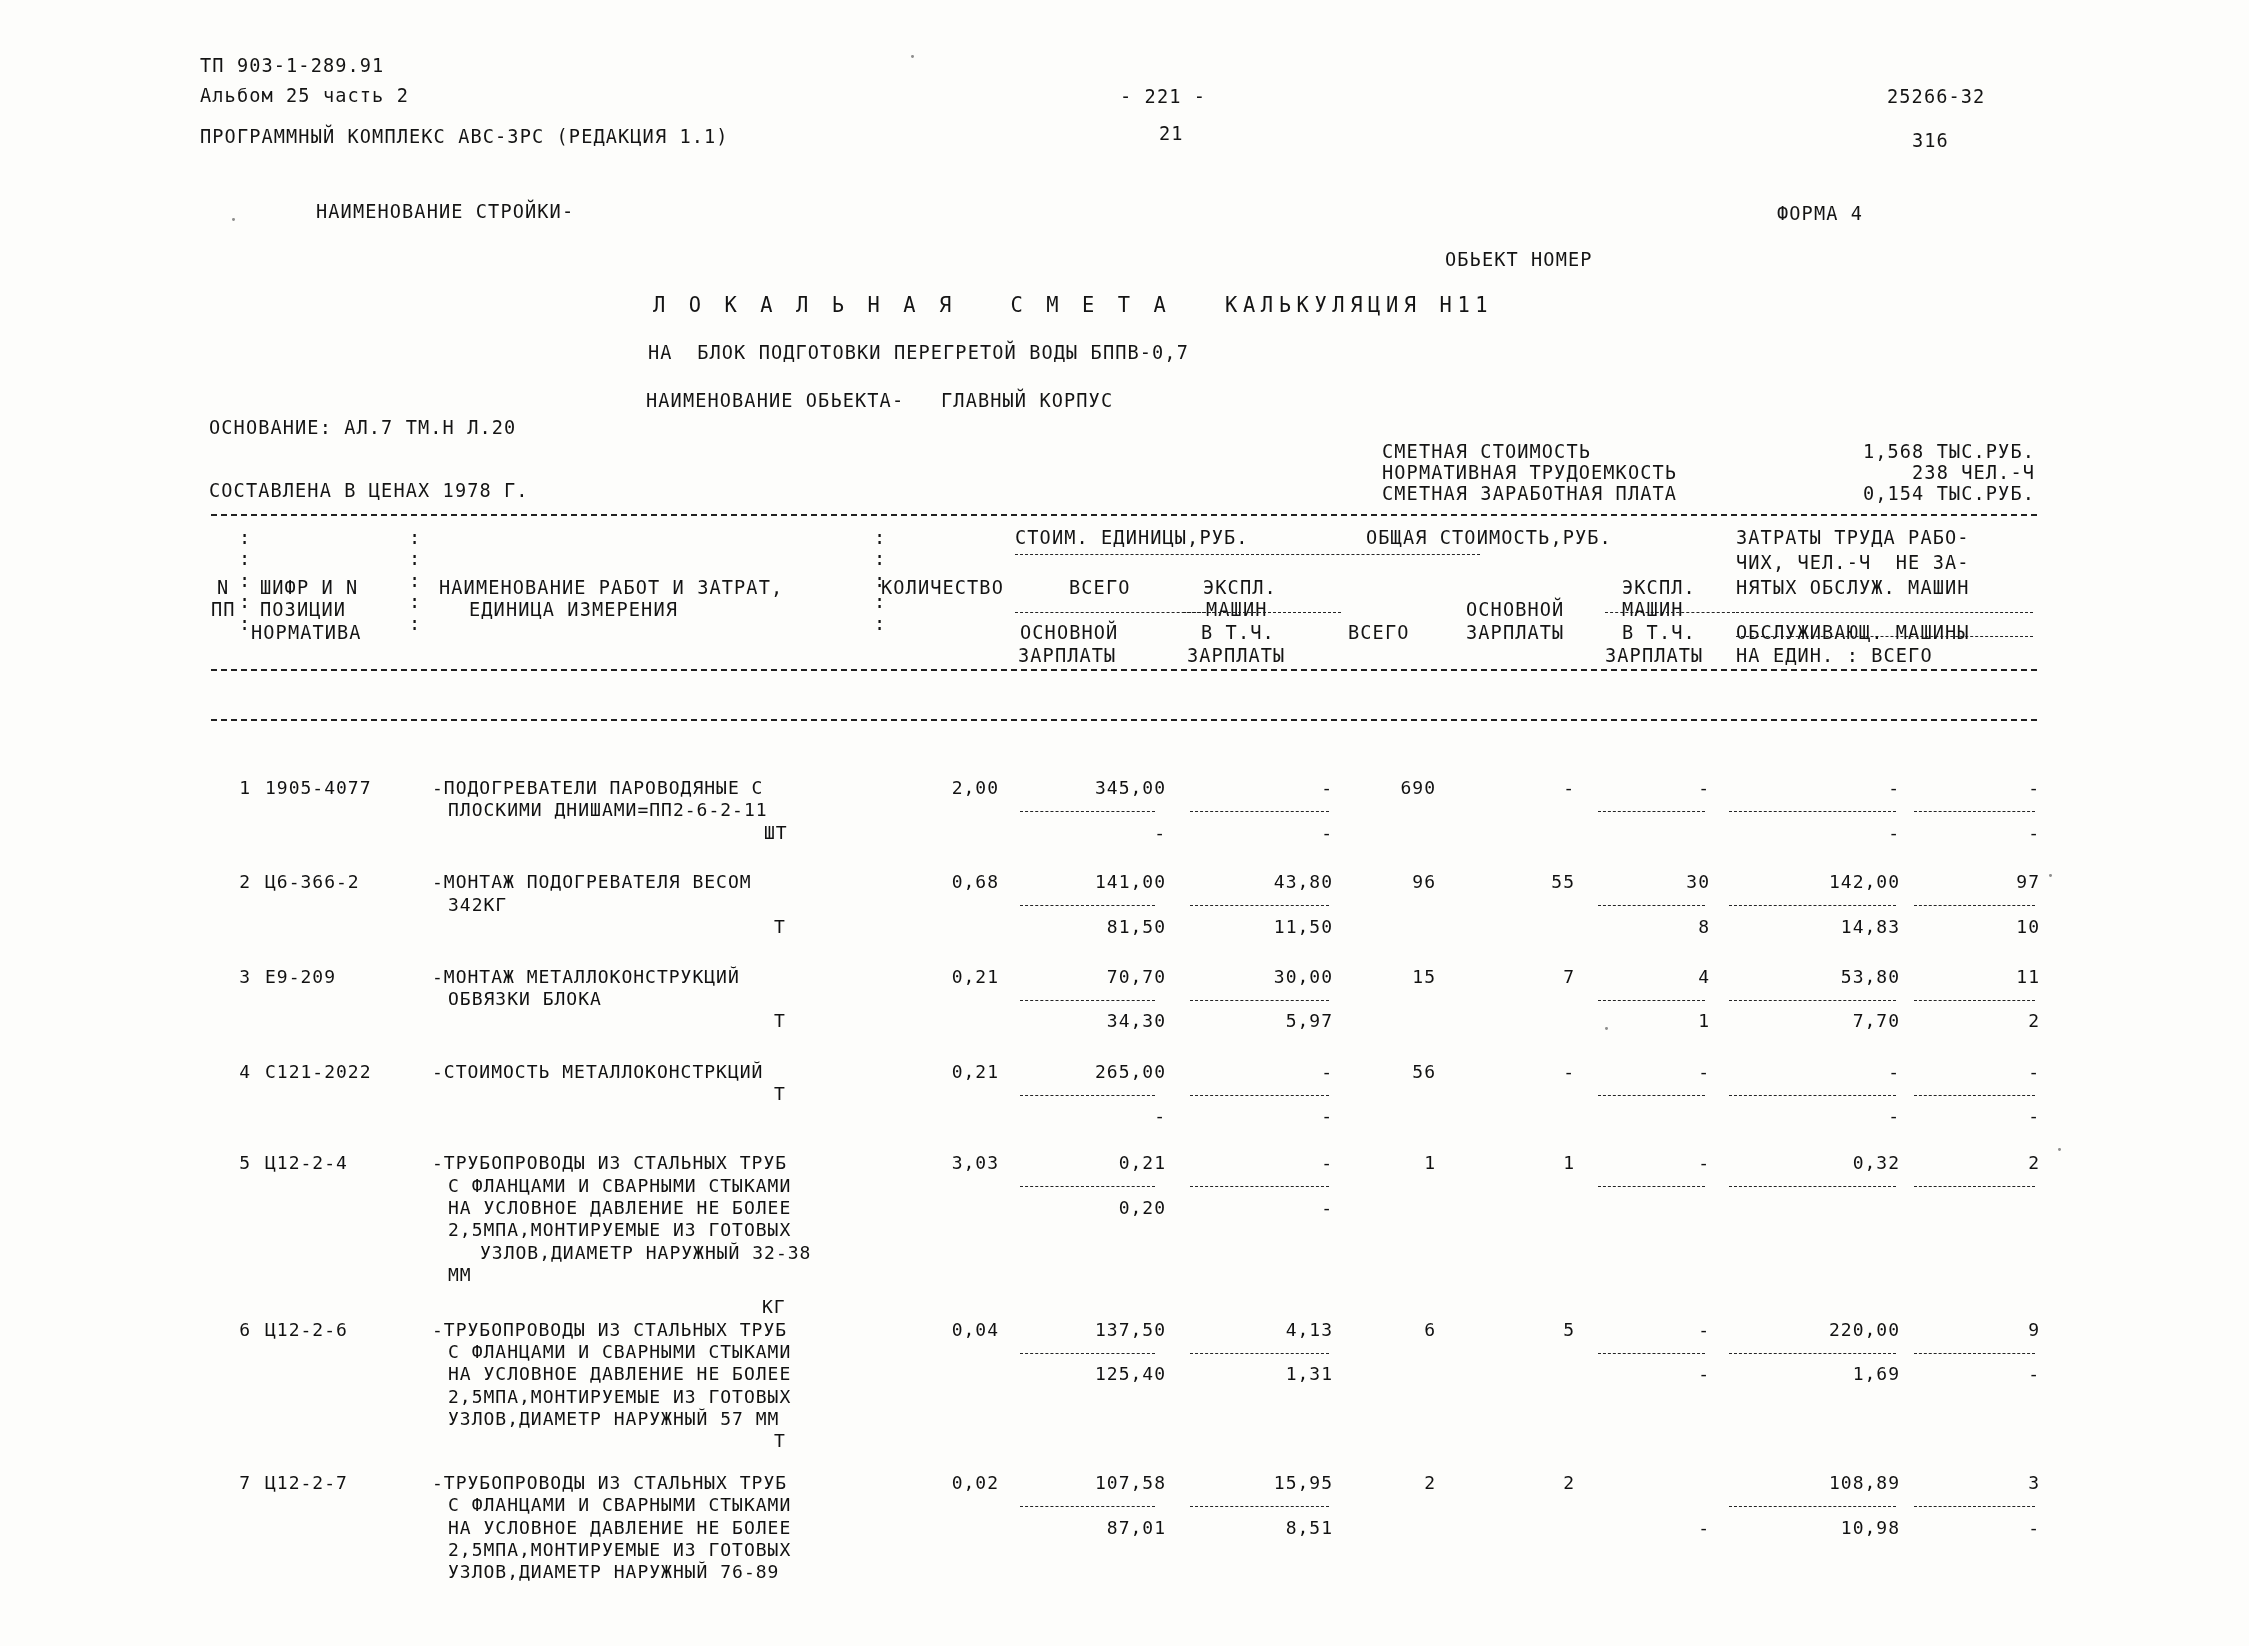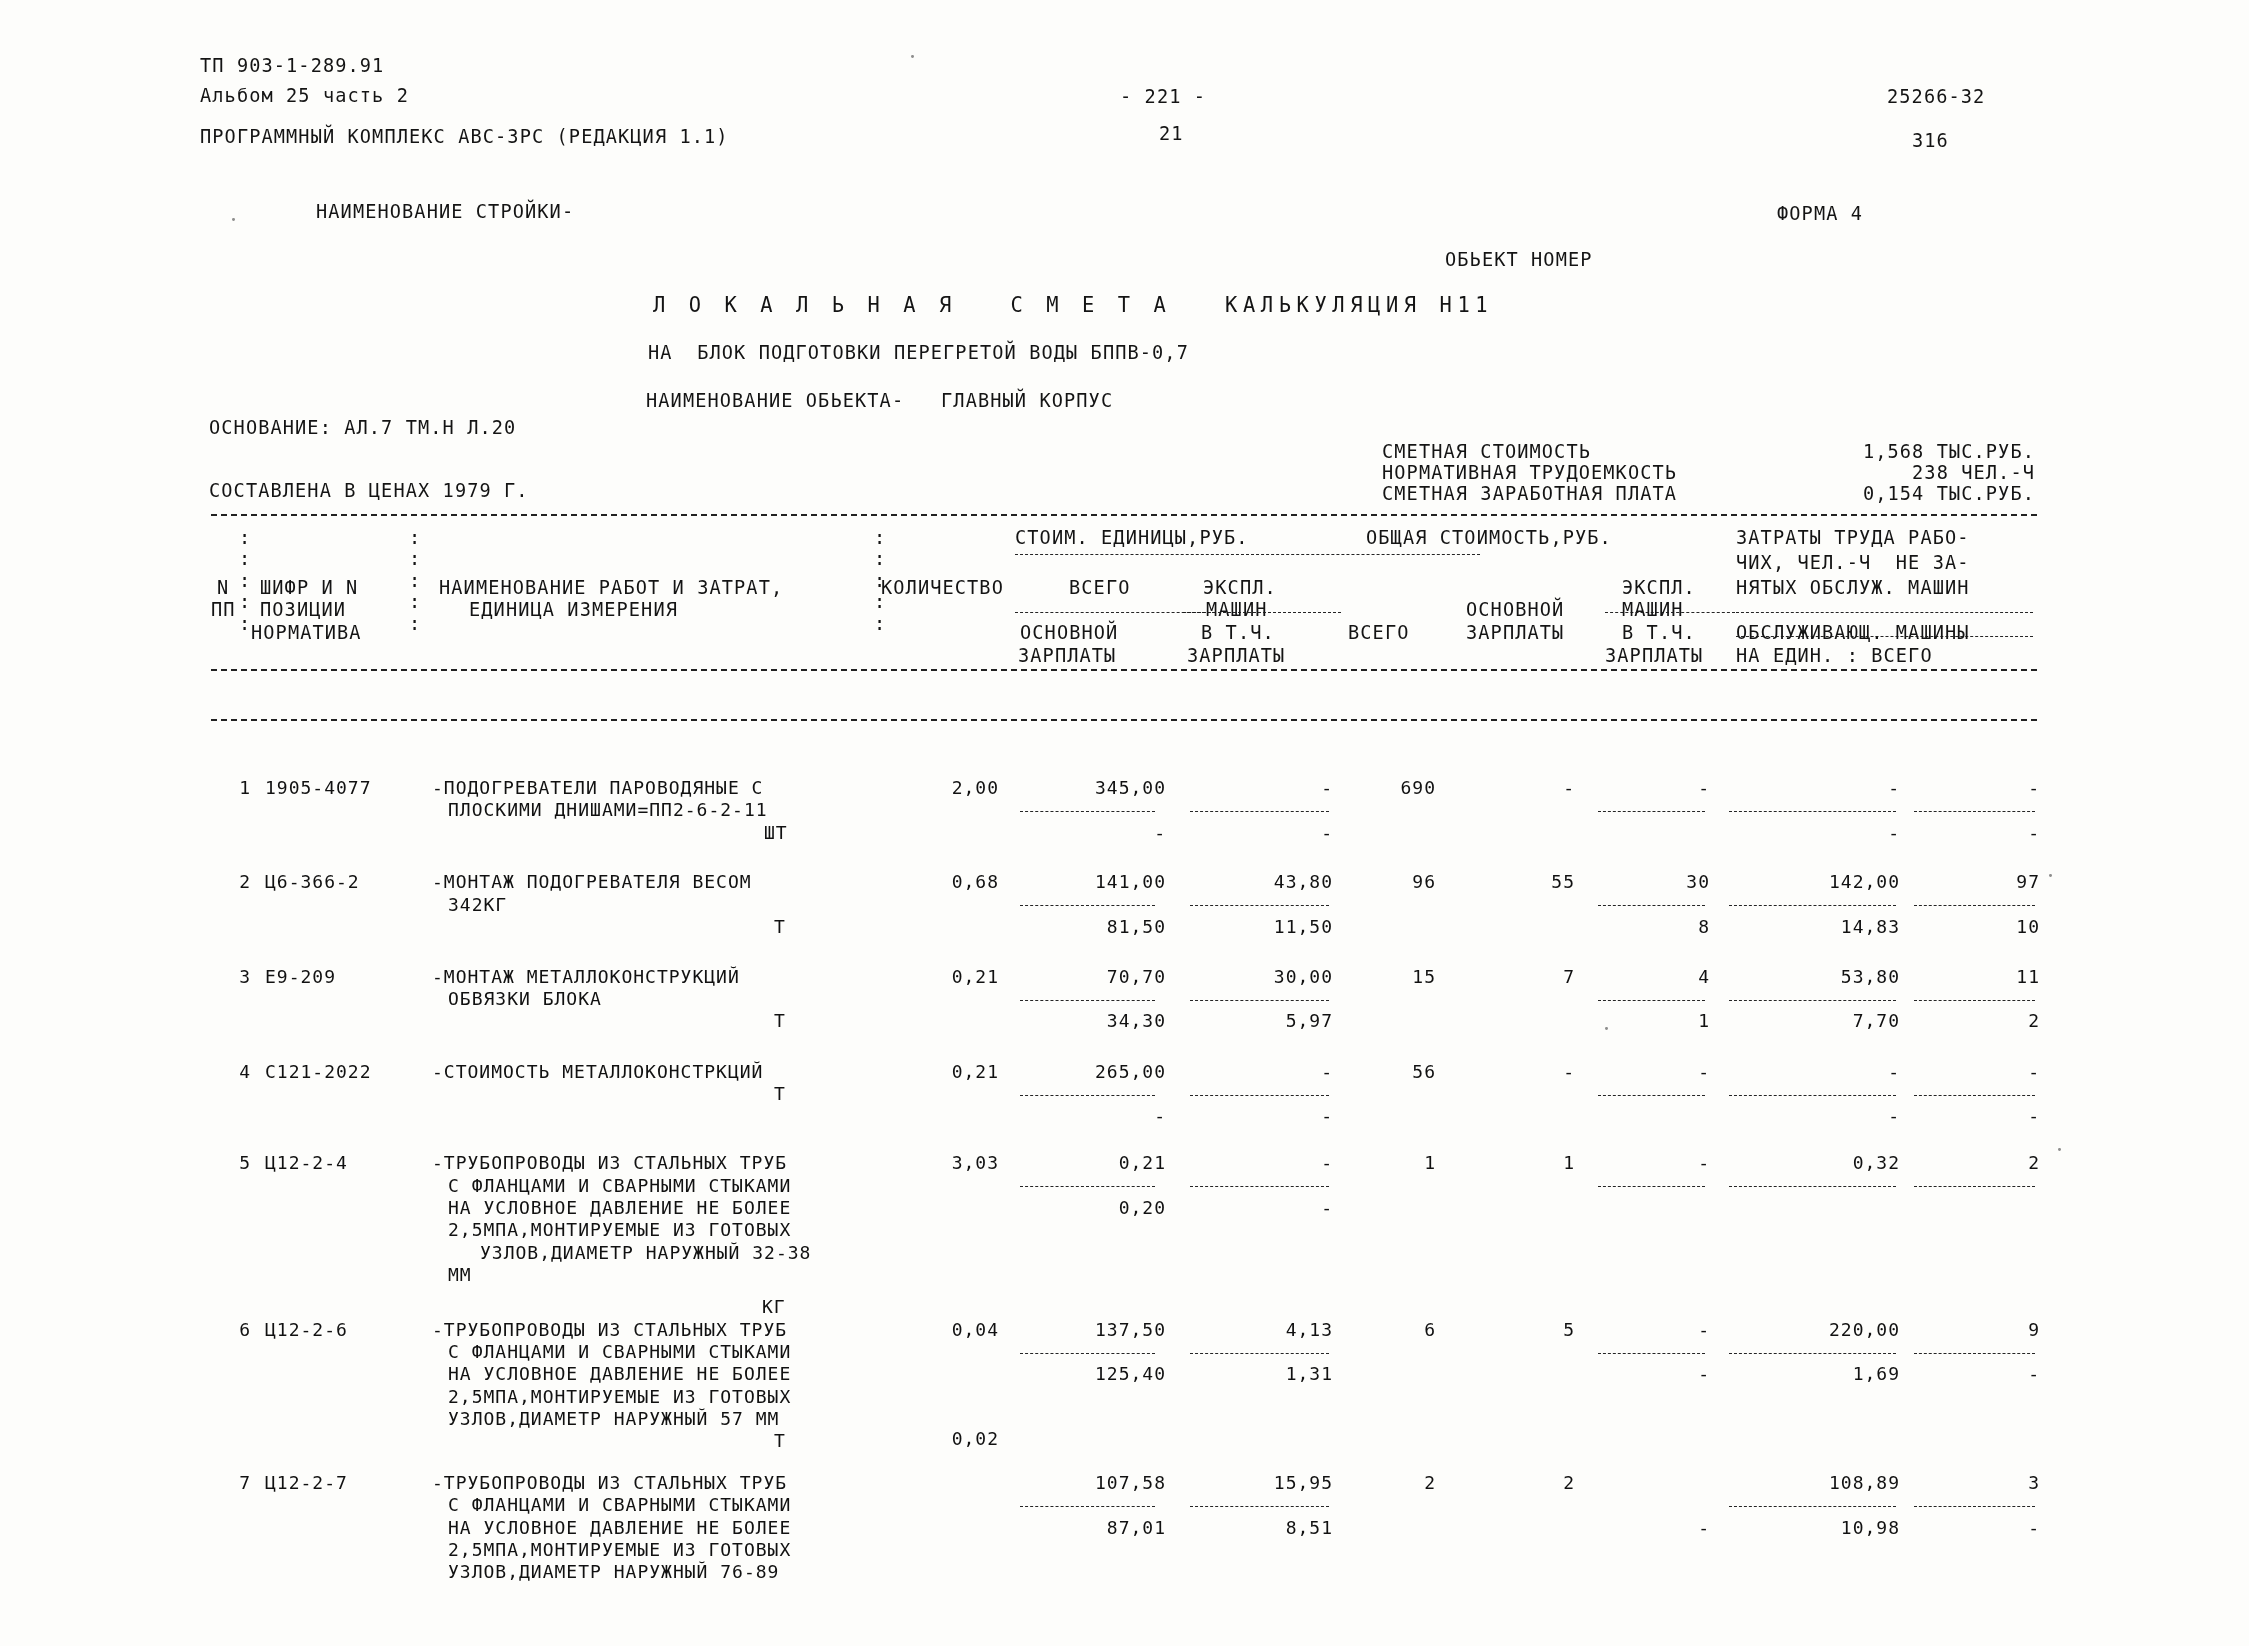--- a/index.html
+++ b/index.html
@@ -87,21 +87,21 @@
     <div class="t" style="left:316px; top:201px;">НАИМЕНОВАНИЕ СТРОЙКИ-</div>
     <div class="t" style="left:1777px; top:203px;">ФОРМА 4</div>
 
     <div class="t" style="left:1445px; top:249px;">ОБЬЕКТ НОМЕР</div>
 
     <div class="t big sp" style="left:653px; top:295px;">Л О К А Л Ь Н А Я   С М Е Т А   КАЛЬКУЛЯЦИЯ Н11</div>
     <div class="t" style="left:648px; top:342px;">НА  БЛОК ПОДГОТОВКИ ПЕРЕГРЕТОЙ ВОДЫ БППВ-0,7</div>
     <div class="t" style="left:646px; top:390px;">НАИМЕНОВАНИЕ ОБЬЕКТА-   ГЛАВНЫЙ КОРПУС</div>
 
     <div class="t" style="left:209px; top:417px;">ОСНОВАНИЕ: АЛ.7 ТМ.Н Л.20</div>
-    <div class="t" style="left:209px; top:480px;">СОСТАВЛЕНА В ЦЕНАХ 1979 Г.</div>
+    <div class="t" style="left:209px; top:480px;">СОСТАВЛЕНА В ЦЕНАХ 1978 Г.</div>
 
     <div class="t" style="left:1382px; top:441px;">СМЕТНАЯ СТОИМОСТЬ</div>
     <div class="t" style="left:1382px; top:462px;">НОРМАТИВНАЯ ТРУДОЕМКОСТЬ</div>
     <div class="t" style="left:1382px; top:483px;">СМЕТНАЯ ЗАРАБОТНАЯ ПЛАТА</div>
 
     <div class="t right" style="left:1626px; width:409px; top:441px;">1,568 ТЫС.РУБ.</div>
     <div class="t right" style="left:1626px; width:409px; top:462px;">238 ЧЕЛ.-Ч</div>
     <div class="t right" style="left:1626px; width:409px; top:483px;">0,154 ТЫС.РУБ.</div>
 
     <div class="dashrule" style="left:211px; top:514px; width:1826px;"></div>
@@ -324,21 +324,21 @@
     <div class="dashrule thin" style="left:1729px; top:1353px; width:167px;"></div>
     <div class="dashrule thin" style="left:1914px; top:1353px; width:121px;"></div>
 
     <div class="cell r" style="left:177px; width:74px; top:1472px;">7</div>
     <div class="cell" style="left:265px; top:1472px;">Ц12-2-7</div>
     <div class="cell" style="left:432px; top:1472px;">-ТРУБОПРОВОДЫ ИЗ СТАЛЬНЫХ ТРУБ</div>
     <div class="cell" style="left:448px; top:1494px;">С ФЛАНЦАМИ И СВАРНЫМИ СТЫКАМИ</div>
     <div class="cell" style="left:448px; top:1517px;">НА УСЛОВНОЕ ДАВЛЕНИЕ НЕ БОЛЕЕ</div>
     <div class="cell" style="left:448px; top:1539px;">2,5МПА,МОНТИРУЕМЫЕ ИЗ ГОТОВЫХ</div>
     <div class="cell" style="left:448px; top:1561px;">УЗЛОВ,ДИАМЕТР НАРУЖНЫЙ 76-89</div>
-    <div class="cell r" style="left:906px; width:93px; top:1428px;">0,02</div>
+    <div class="cell r" style="left:906px; width:93px; top:1472px;">0,02</div>
     <div class="cell r" style="left:1013px; width:153px; top:1472px;">107,58</div>
     <div class="cell r" style="left:1013px; width:153px; top:1517px;">87,01</div>
     <div class="cell r" style="left:1180px; width:153px; top:1472px;">15,95</div>
     <div class="cell r" style="left:1180px; width:153px; top:1517px;">8,51</div>
     <div class="cell r" style="left:1329px; width:107px; top:1472px;">2</div>
     <div class="cell r" style="left:1454px; width:121px; top:1472px;">2</div>
     <div class="cell r" style="left:1594px; width:116px; top:1517px;">-</div>
     <div class="cell r" style="left:1719px; width:181px; top:1472px;">108,89</div>
     <div class="cell r" style="left:1719px; width:181px; top:1517px;">10,98</div>
     <div class="cell r" style="left:1910px; width:130px; top:1472px;">3</div>

